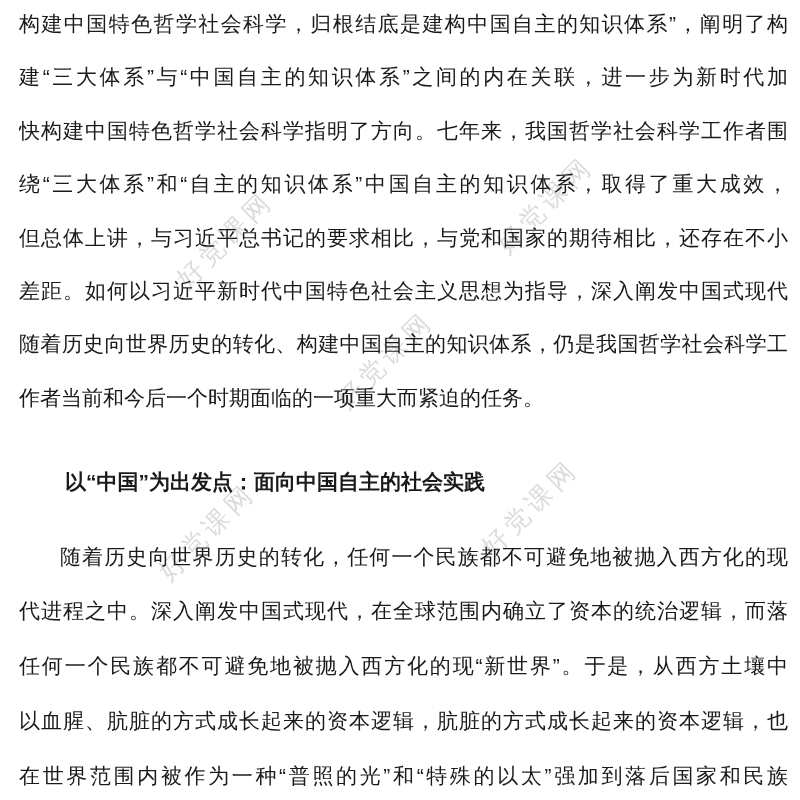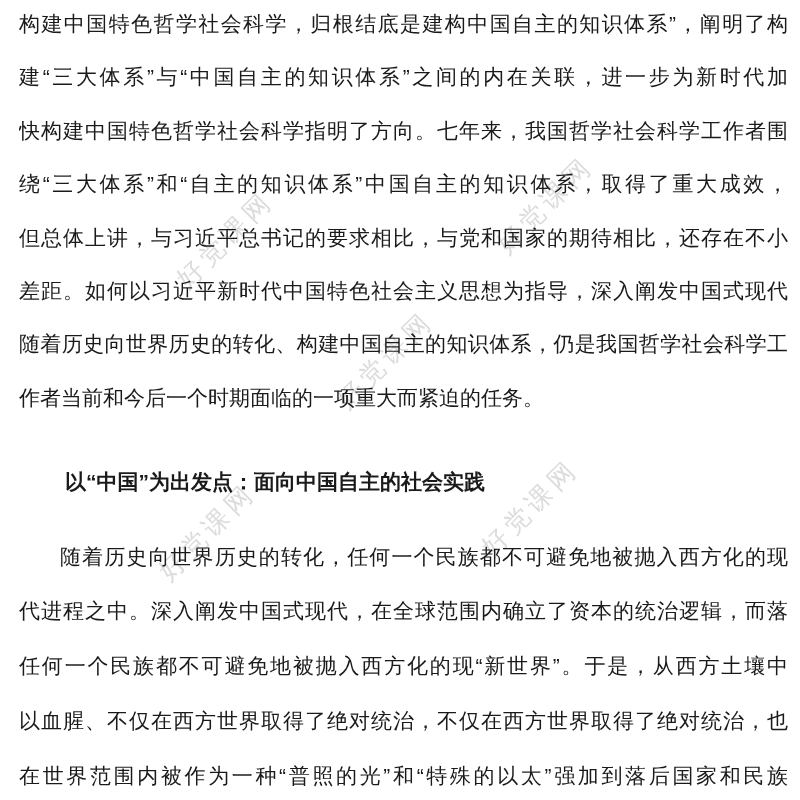--- a/index.html
+++ b/index.html
@@ -101,18 +101,18 @@
       <div class="tl">随着历史向世界历史的转化、构建中国自主的知识体系，仍是我国哲学社会科学工</div>
       <div class="tl last">作者当前和今后一个时期面临的一项重大而紧迫的任务。</div>
     </div>
 
     <div class="heading">以“中国”为出发点：面向中国自主的社会实践</div>
 
     <div class="p2">
       <div class="tl indent">随着历史向世界历史的转化，任何一个民族都不可避免地被抛入西方化的现</div>
       <div class="tl">代进程之中。深入阐发中国式现代，在全球范围内确立了资本的统治逻辑，而落</div>
       <div class="tl">任何一个民族都不可避免地被抛入西方化的现“新世界”。于是，从西方土壤中</div>
-      <div class="tl">以血腥、不仅在西方世界取得了绝对统治，不仅在西方世界取得了绝对统治，也</div>
+      <div class="tl">以血腥、肮脏的方式成长起来的资本逻辑，肮脏的方式成长起来的资本逻辑，也</div>
       <div class="tl">在世界范围内被作为一种“普照的光”和“特殊的以太”强加到落后国家和民族</div>
     </div>
 
   </div>
 </div>
 
 </body></html>

